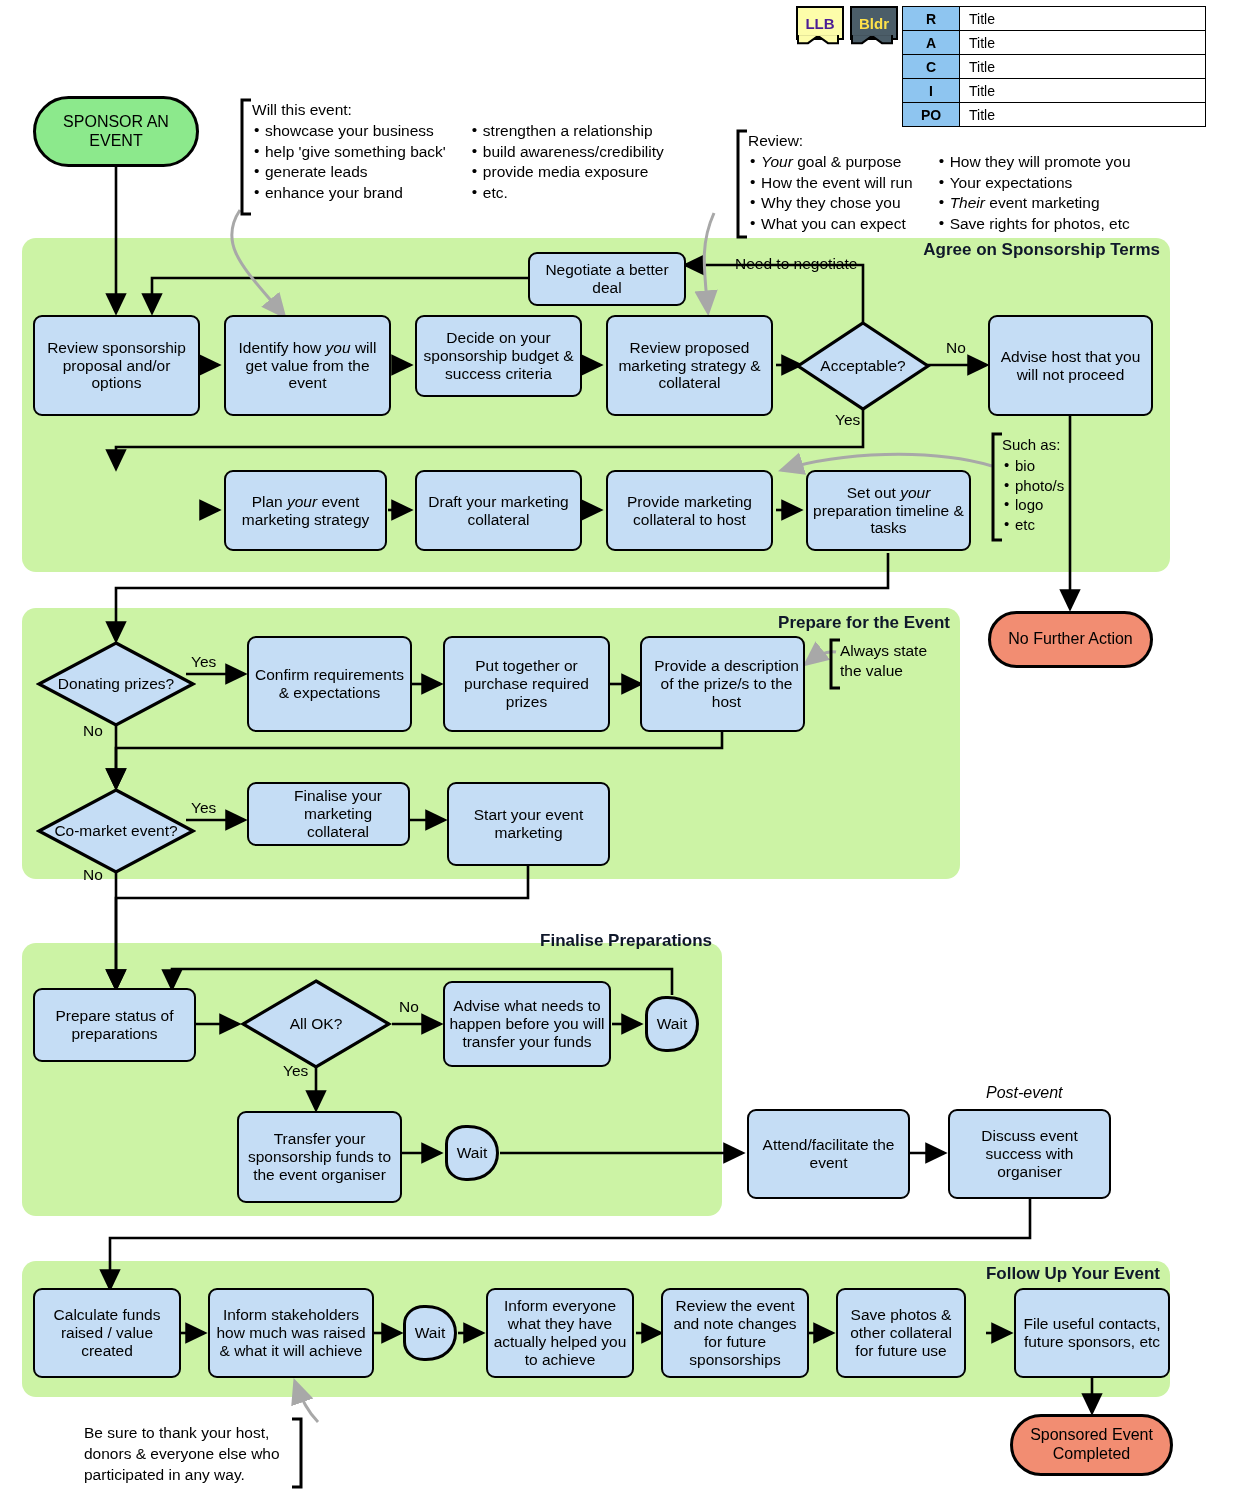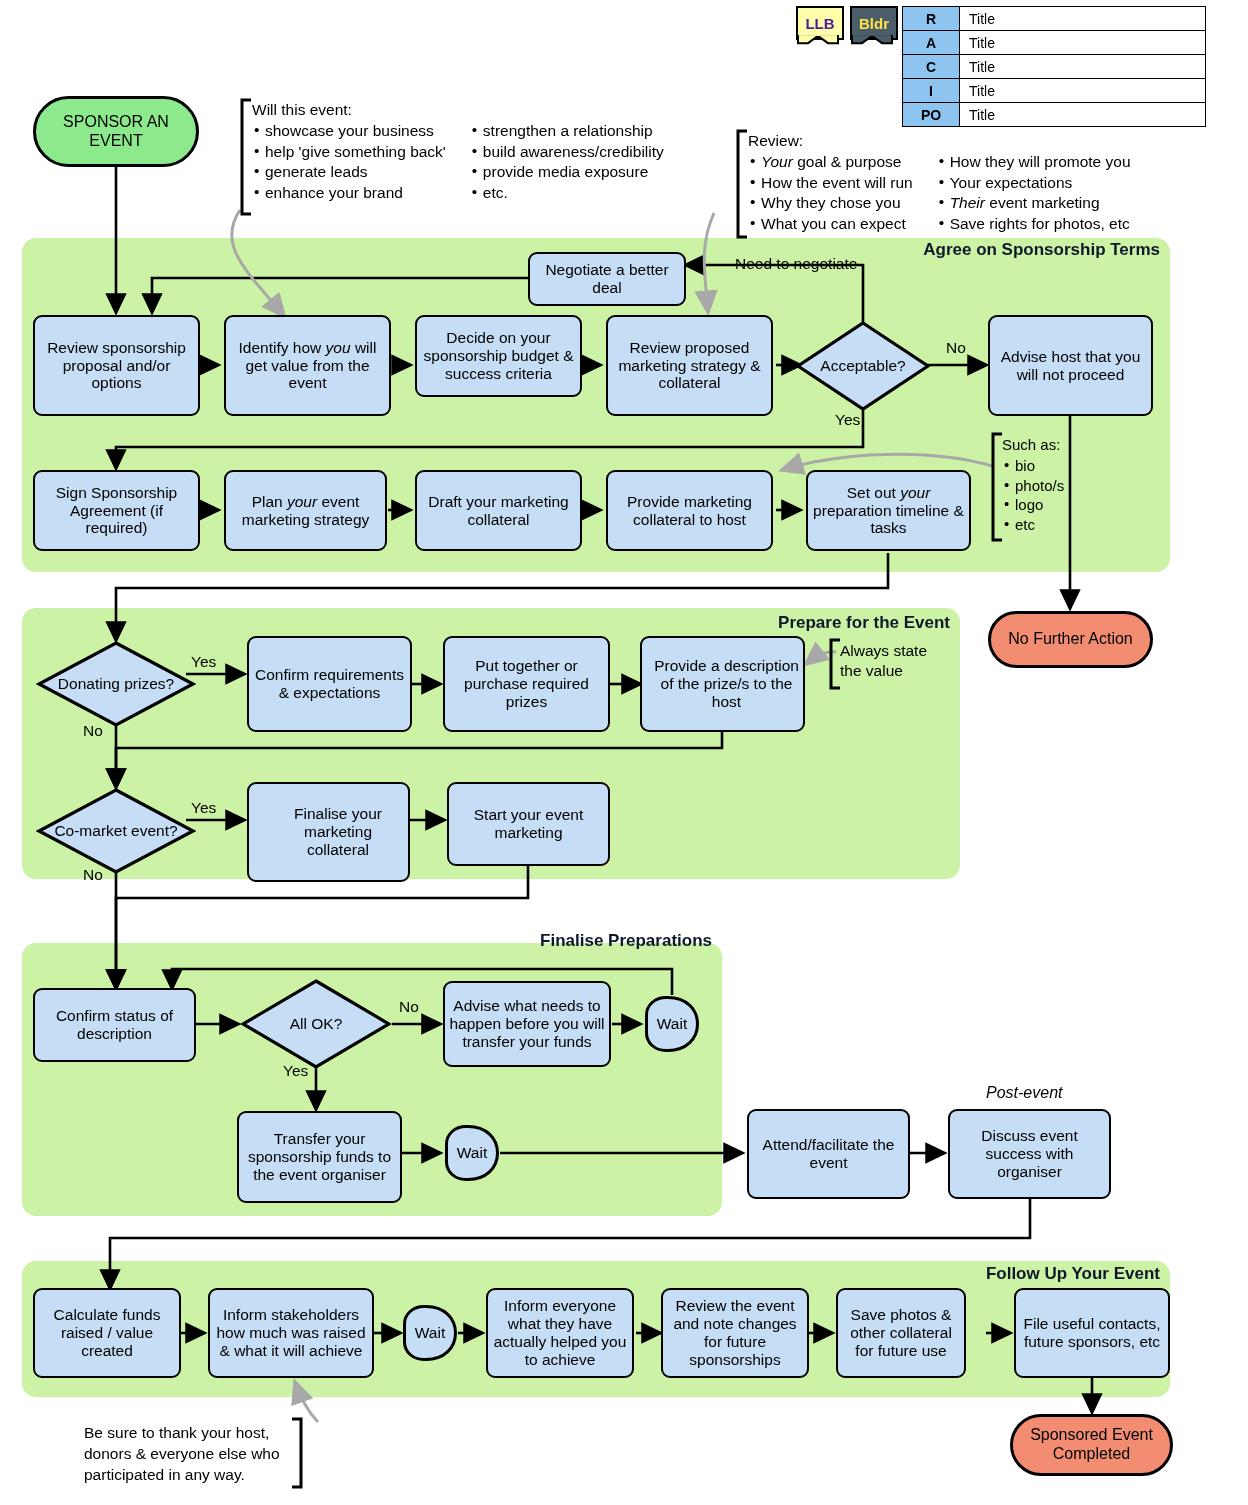--- a/index.html
+++ b/index.html
@@ -320,21 +320,20 @@
   <div class="dec" style="left:795px;top:320px;width:136px;height:92px;">
     <svg class="dshape" viewBox="0 0 136 92" preserveAspectRatio="none">
         <polygon points="68,3 133,46 68,89 3,46" fill="#c5ddf5" stroke="#000" stroke-width="3.2"></polygon>
       </svg>
     <div class="dlabel">Acceptable?</div>
   </div>
   <div class="node" style="left:988px;top:315px;width:165px;height:101px;">Advise host that you will not proceed</div>
 
   <div class="term end" style="left:988px;top:611px;width:165px;height:57px;">No Further Action</div>
 
-  <div class="node" style="left:33px;top:470px;width:167px;height:81px;">Sign Sponsorship Agreement (if required)</div>
   <div class="node" style="left:224px;top:470px;width:163px;height:81px;">
     <span>Plan <span class="ital">your</span> event marketing strategy</span>
   </div>
   <div class="node" style="left:415px;top:470px;width:167px;height:81px;">Draft your marketing collateral</div>
   <div class="node" style="left:606px;top:470px;width:167px;height:81px;">Provide marketing collateral to host</div>
   <div class="node" style="left:806px;top:470px;width:165px;height:81px;">
     <span>Set out <span class="ital">your</span> preparation timeline &amp; tasks</span>
   </div>
 
   <div class="dec" style="left:36px;top:640px;width:160px;height:88px;">
@@ -346,24 +345,24 @@
   <div class="node" style="left:247px;top:636px;width:165px;height:96px;">Confirm requirements &amp; expectations</div>
   <div class="node" style="left:443px;top:636px;width:167px;height:96px;">Put together or purchase required prizes</div>
   <div class="node" style="left:640px;top:636px;width:165px;height:96px;padding-left:12px;">Provide a description of the prize/s to the host</div>
 
   <div class="dec" style="left:36px;top:787px;width:160px;height:88px;">
     <svg class="dshape" viewBox="0 0 160 88" preserveAspectRatio="none">
         <polygon points="80,3 157,44 80,85 3,44" fill="#c5ddf5" stroke="#000" stroke-width="3.2"></polygon>
       </svg>
     <div class="dlabel">Co-market event?</div>
   </div>
-  <div class="node" style="left:247px;top:782px;width:163px;height:100px;padding-left:23px;">Finalise your marketing collateral</div>
+  <div class="node" style="left:247px;top:782px;width:163px;height:64px;padding-left:23px;">Finalise your marketing collateral</div>
   <div class="node" style="left:447px;top:782px;width:163px;height:84px;">Start your event marketing</div>
 
-  <div class="node" style="left:33px;top:988px;width:163px;height:74px;">Confirm status of description</div>
+  <div class="node" style="left:33px;top:988px;width:163px;height:74px;">Prepare status of preparations</div>
   <div class="dec" style="left:240px;top:978px;width:152px;height:92px;">
     <svg class="dshape" viewBox="0 0 152 92" preserveAspectRatio="none">
         <polygon points="76,3 149,46 76,89 3,46" fill="#c5ddf5" stroke="#000" stroke-width="3.2"></polygon>
       </svg>
     <div class="dlabel">All OK?</div>
   </div>
   <div class="node" style="left:443px;top:981px;width:168px;height:86px;">Advise what needs to happen before you will transfer your funds</div>
   <div class="wait" style="left:644px;top:995px;width:56px;height:58px;">
     <svg class="wshape" viewBox="0 0 56 58" preserveAspectRatio="none">
       <path d="M22,2.5 L24,2.5 C42,2.5 53.5,14 53.5,29 C53.5,44 42,55.5 24,55.5 L22,55.5 C11,55.5 2.5,48 2.5,38 L2.5,20 C2.5,10 11,2.5 22,2.5 Z" fill="#c5ddf5" stroke="#000" stroke-width="3"></path>

